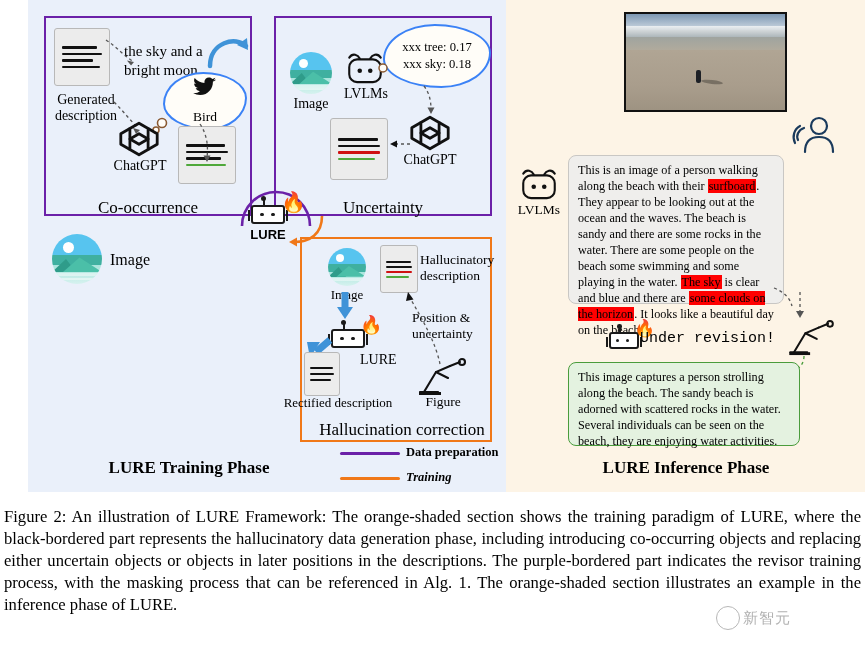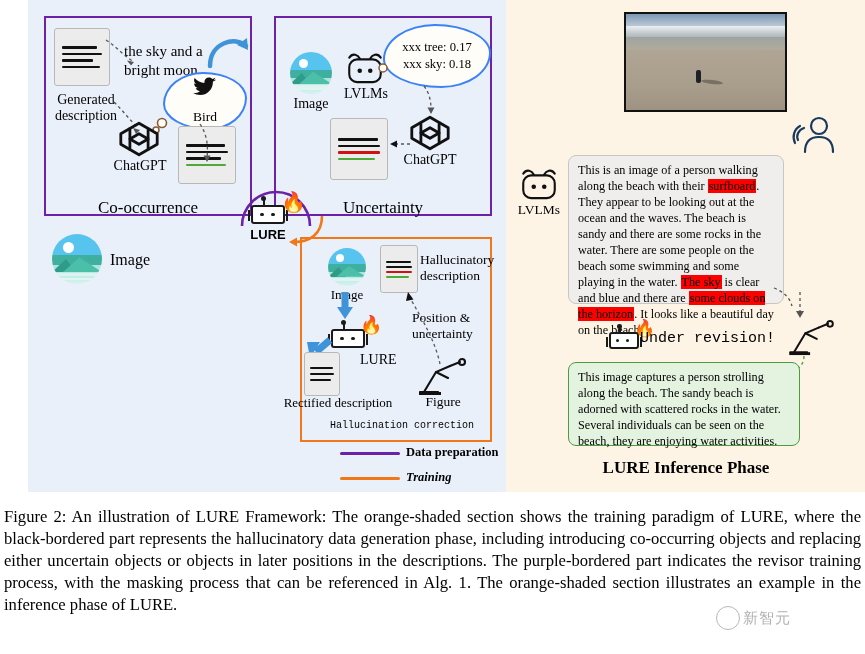--- a/index.html
+++ b/index.html
@@ -335,27 +335,28 @@
     <path d="M14,4 L4,20 L1,4 z" fill="#3f93d8"></path>
   </svg>
 
   <div class="doc" style="left:304px;top:352px;width:36px;height:44px;gap:4px;padding:5px;">
     <div class="ln" style="width:96%;height:2px;"></div>
     <div class="ln" style="width:100%;height:2px;"></div>
     <div class="ln" style="width:86%;height:2px;"></div>
   </div>
   <div class="lbl" style="left:276px;top:396px;width:124px;text-align:center;font-size:13px;">Rectified description</div>
 
-  <div class="boxlabel" style="left:300px;top:420px;width:204px;font-size:10px;font-family:Liberation Mono, monospace;">Hallucination correction</div>
+  <div class="boxlabel" style="left:300px;top:420px;width:204px;font-size:17px;">Hallucination correction</div>
 
   <div class="legline" style="left:340px;top:452px;width:60px;background:#6b21a8;"></div>
   <div class="legtext" style="left:406px;top:445px;">Data preparation</div>
   <div class="legline" style="left:340px;top:477px;width:60px;background:#f07818;"></div>
   <div class="legtext" style="left:406px;top:470px;font-style:italic;">Training</div>
 
+  <div class="phase" style="left:54px;top:458px;width:270px;">LURE Training Phase</div>
 
   <div class="panel" id="right-panel"></div>
 
   <div id="beach-photo">
     <div class="sky"></div>
       <div class="surf"></div>
       <div class="wet"></div>
       <div class="sand"></div>
     <div class="person"></div>
       <div class="shadow"></div>

